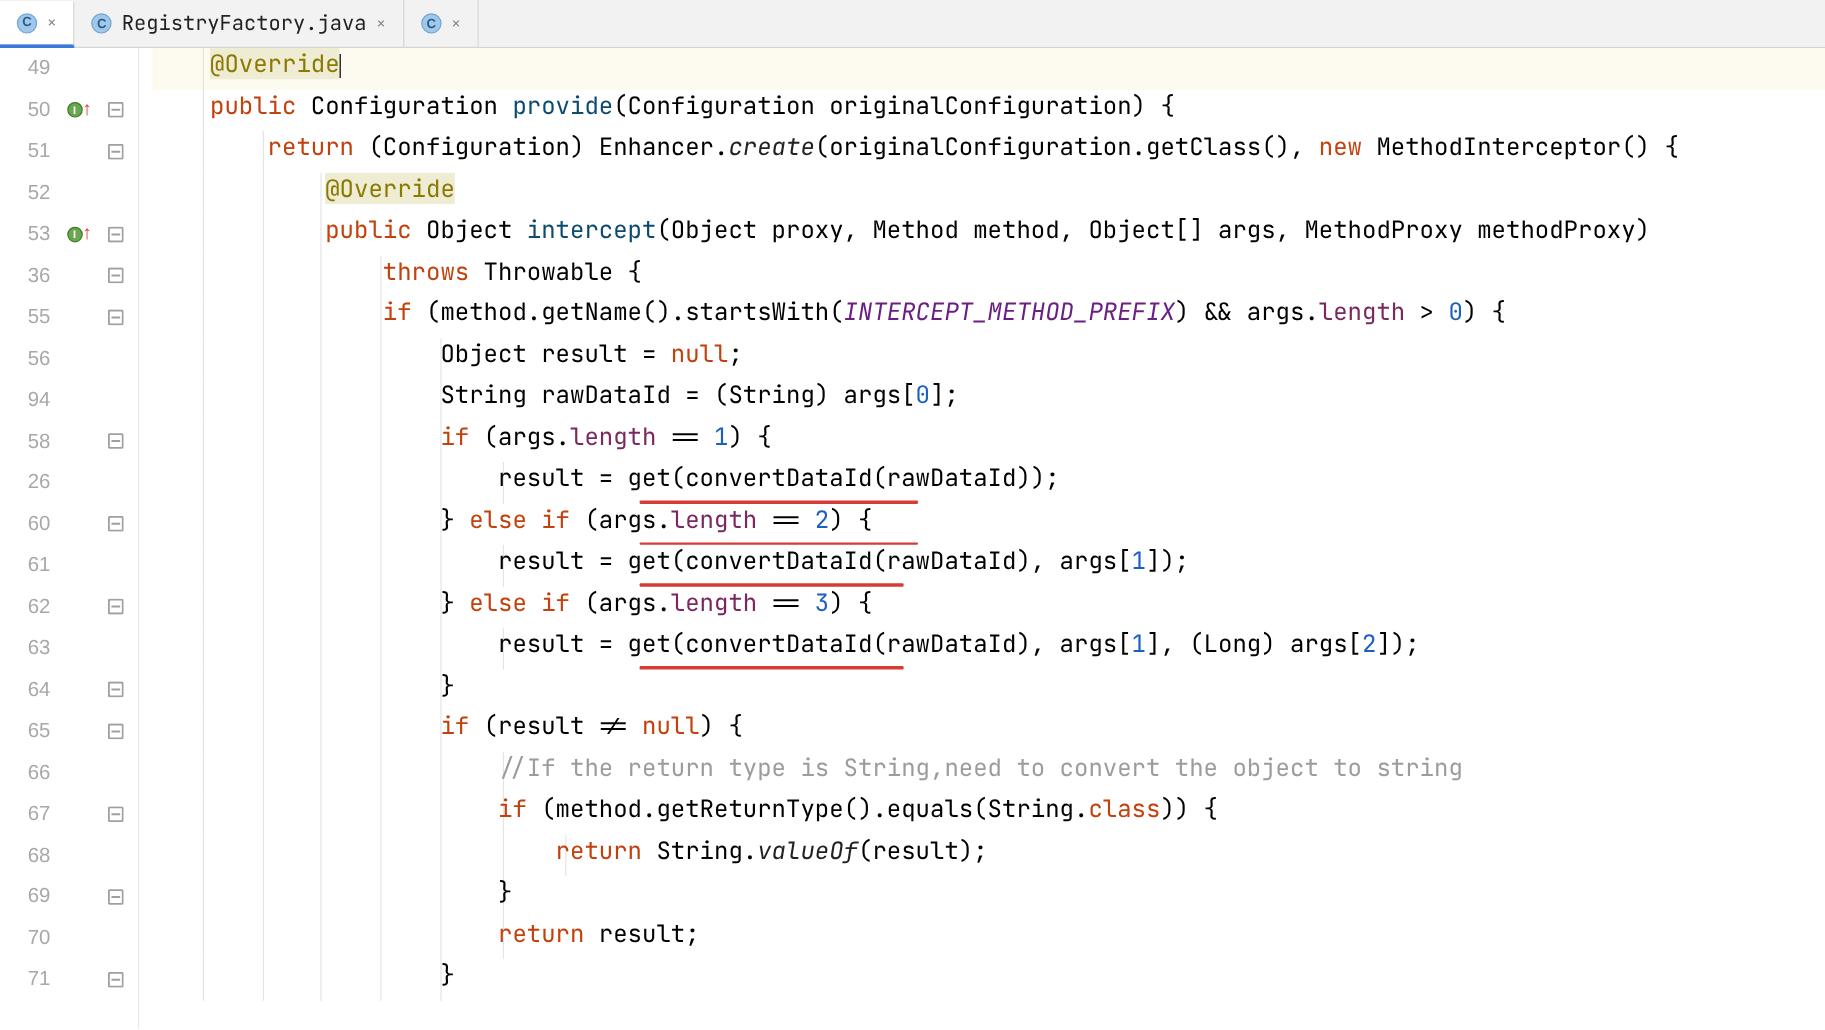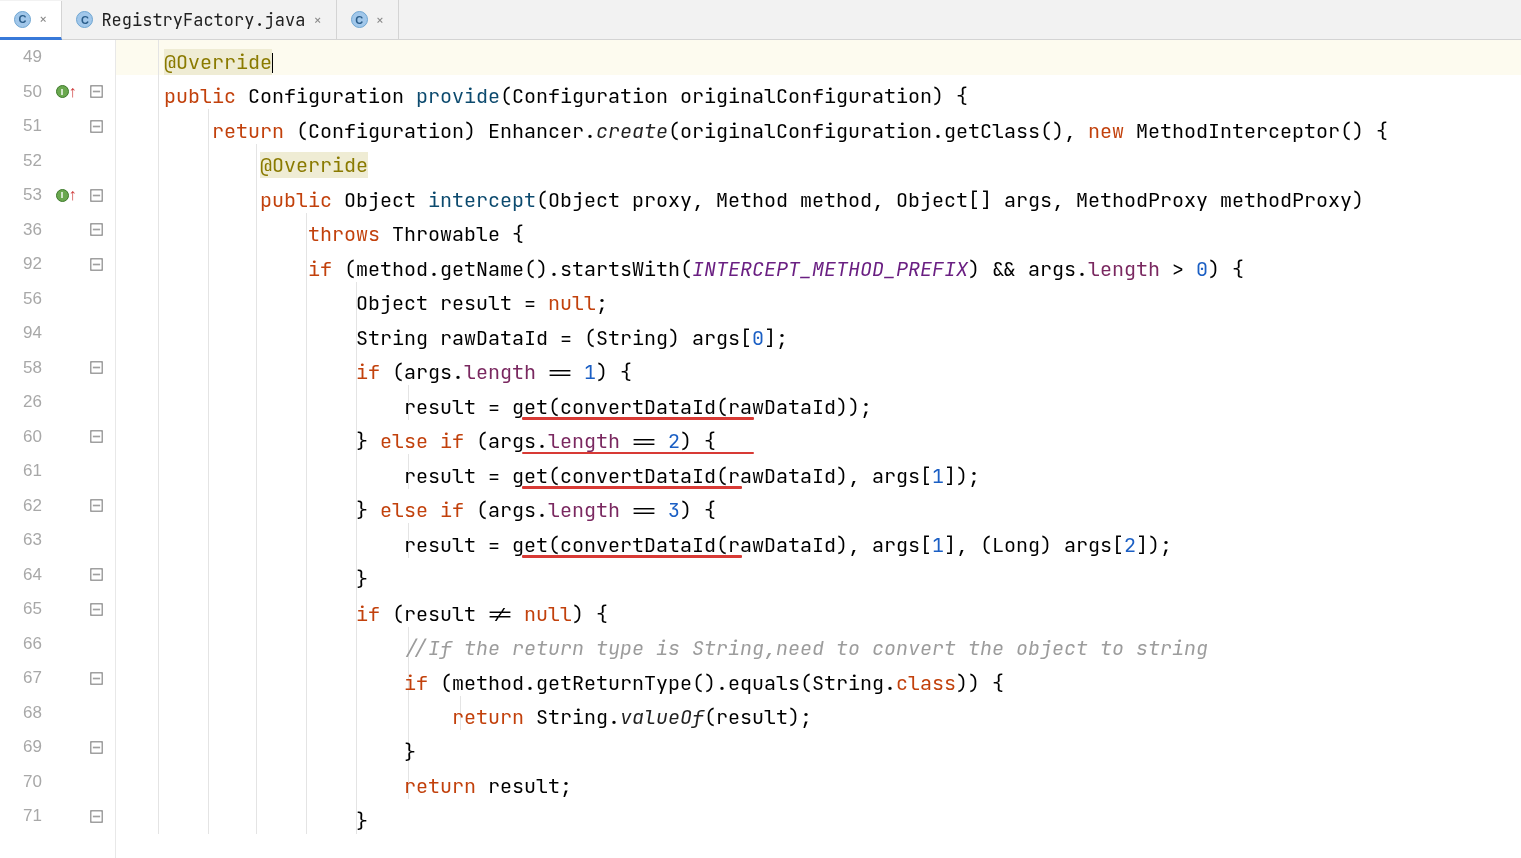--- a/index.html
+++ b/index.html
@@ -16,34 +16,34 @@
   .editor { flex:1; display:flex; overflow:hidden; background:#ffffff; font-size:20px; }
   .gutter-area { width:116px; background:#ffffff; border-right:1px solid #e8e8e8; }
   .gutter-row { height:34.5px; display:flex; align-items:center; font-family:sans-serif; }
   .ln { width:48px; text-align:right; color:#a8a8a8; font-size:17px; padding-right:6px; }
   .marks { width:36px; display:flex; align-items:center; justify-content:center; gap:0; }
   .arrow-up { color:#d04040; font-size:16px; font-weight:bold; }
   .green-dot { width:13px; height:13px; background:#6aa84f; border-radius:50%; border:1px solid #3d7a2a; display:flex; align-items:center; justify-content:center; color:#fff; font-size:9px; font-weight:bold; }
   .fold { width:24px; display:flex; align-items:center; justify-content:center; }
   .fold svg { width:13px; height:13px; stroke:#a0a0a0; fill:none; stroke-width:1.3; }
   .code-area { flex:1; position:relative; }
-  .code-row { height:34.5px; display:flex; align-items:flex-end; white-space:pre; position:relative; }
+  .code-row { height:34.5px; display:flex; align-items:flex-start; white-space:pre; position:relative;margin-left:11px; }
   .code-row.hl { background:#fdfbef; }
   .code-row .indent-guides { position:absolute; left:0; top:0; bottom:0; pointer-events:none; }
   .ig { position:absolute; top:0; bottom:0; width:0; border-left:1px solid #e4e4e4; }
   .txt { position:relative; padding-left:0; }
   
   .kw { color:#c2410c; }
   .ann { color:#8a7a00; }
   .ann-bg { background:#efecd4; }
   .mname { color:#0c4a6e; }
   .fnstatic { font-style:italic; color:#222; }
   .fld { color:#7a2860; }
   .num { color:#1b5fc4; }
-  .comment { color:#9c9c9c; font-style:italic; }
+  .comment { color:#9c9c9c; }
   .caret { display:inline-block; width:0; border-left:1.5px solid #000; height:20px; vertical-align:middle; }
   .underline-red { position:absolute; height:2.5px; background:#d83a35; border-radius:1px; }
 </style>
 </head>
 <body>
 
 <div class="root">
   <div class="tab-bar" id="tab-bar">
       <div class="tab active">
         <span class="file-icon">C</span>
@@ -113,21 +113,21 @@
           <div class="ln">36</div>
           <div class="marks"></div>
           <div class="fold">
             <svg viewBox="0 0 10 10">
               <rect x="0.5" y="0.5" width="9" height="9" rx="1"></rect>
               <line x1="2.2" y1="5" x2="7.8" y2="5"></line>
             </svg>
           </div>
         </div>
         <div class="gutter-row">
-          <div class="ln">92</div>
+          <div class="ln">55</div>
           <div class="marks"></div>
           <div class="fold">
             <svg viewBox="0 0 10 10">
               <rect x="0.5" y="0.5" width="9" height="9" rx="1"></rect>
               <line x1="2.2" y1="5" x2="7.8" y2="5"></line>
             </svg>
           </div>
         </div>
         <div class="gutter-row">
           <div class="ln">56</div>

